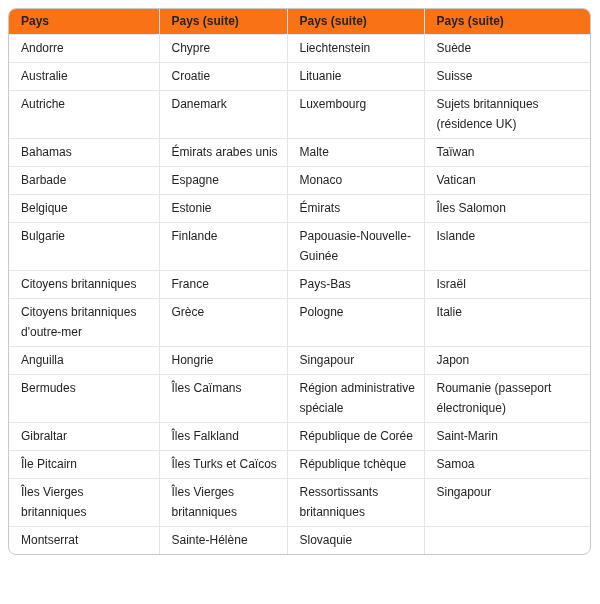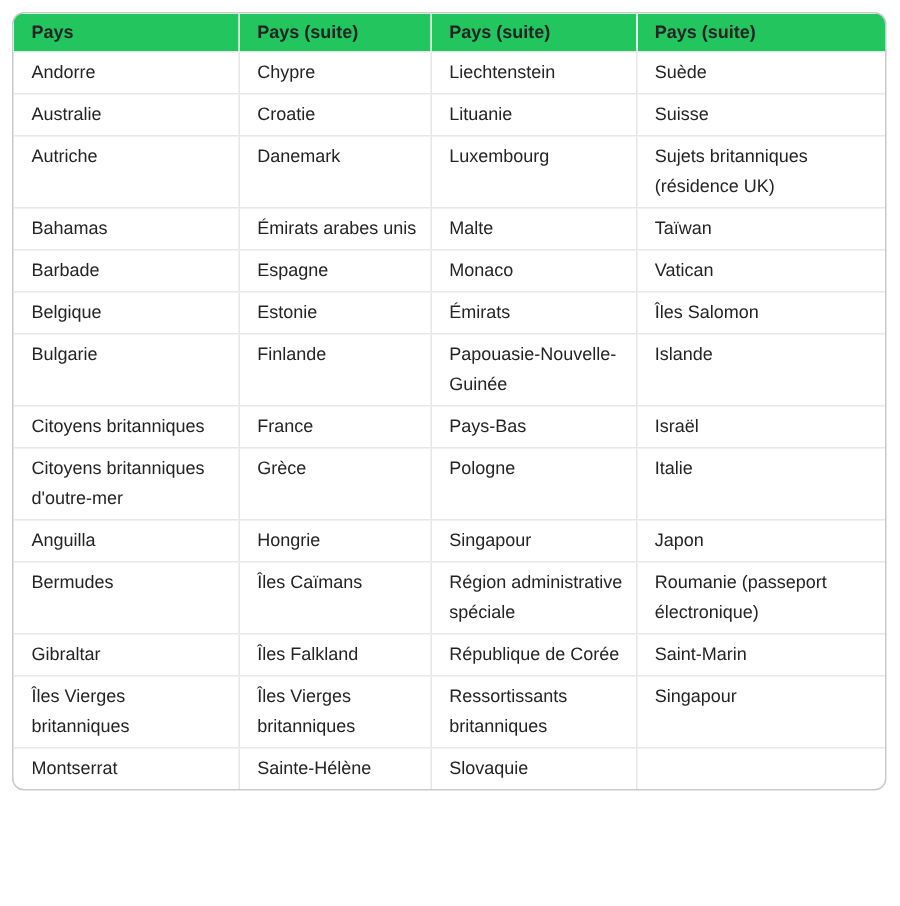--- a/index.html
+++ b/index.html
@@ -26,21 +26,21 @@
     table-layout: fixed;
     width: 100%;
     font-size: 12px;
     color: #242424;
   }
   col.c1 { width: 150px; }
   col.c2 { width: 128px; }
   col.c3 { width: 137px; }
   col.c4 { width: 166px; }
   .country-table th {
-    background: #22c55e;
+    background: #f97316;
     text-align: left;
     font-weight: 600;
     padding: 5px 8px 5px 12px;
     line-height: 15px;
     vertical-align: top;
     white-space: nowrap;
     overflow: hidden;
   }
   .country-table td {
     text-align: left;
@@ -142,20 +142,26 @@
           <td>Région administrative spéciale</td>
           <td>Roumanie (passeport électronique)</td>
         </tr>
         <tr>
           <td>Gibraltar</td>
           <td>Îles Falkland</td>
           <td>République de Corée</td>
           <td>Saint-Marin</td>
         </tr>
         <tr>
+          <td>Île Pitcairn</td>
+          <td>Îles Turks et Caïcos</td>
+          <td>République tchèque</td>
+          <td>Samoa</td>
+        </tr>
+        <tr>
           <td>Îles Vierges britanniques</td>
           <td>Îles Vierges britanniques</td>
           <td>Ressortissants britanniques</td>
           <td>Singapour</td>
         </tr>
         <tr>
           <td>Montserrat</td>
           <td>Sainte-Hélène</td>
           <td>Slovaquie</td>
           <td></td>

